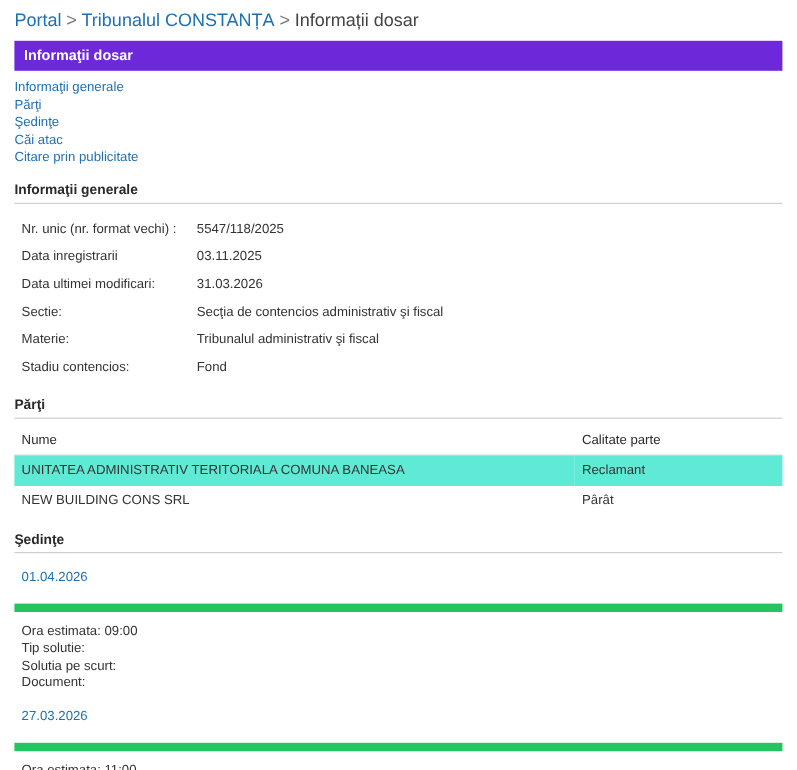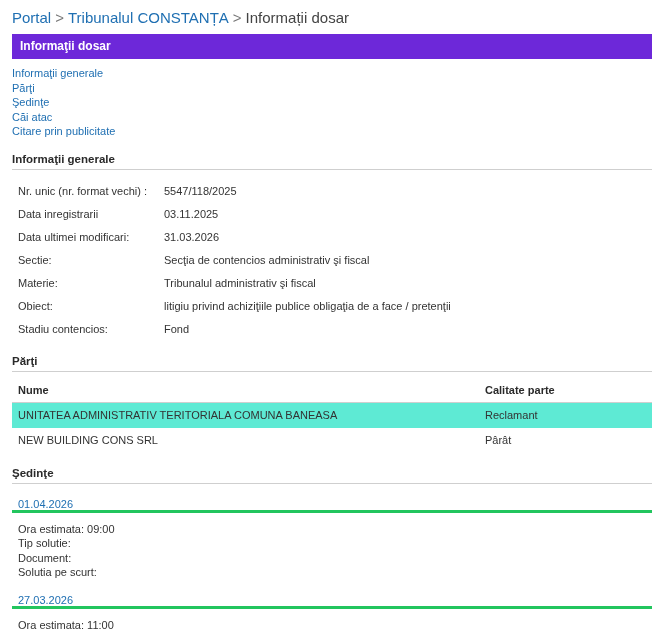--- a/index.html
+++ b/index.html
@@ -88,43 +88,43 @@
   }
   
   .parties {
     margin: 9px 12px 0 12px;
     border-collapse: collapse;
     width: calc(100% - 24px);
     font-size: 11px;
   }
   .parties th {
     text-align: left;
-    font-weight: bold;
+    font-weight: normal;
     font-size: 11px;
     color: #2a2a2a;
     padding: 3px 6px 6px 6px;
     border-bottom: 1px solid #cfcfcf;
   }
   .parties td {
     padding: 6px 6px 7px 6px;
     color: #333333;
   }
   .parties tr.alt td {
     background: #5eead4;
   }
   .parties th.col-name, .parties td.col-name { width: 455px; }
   
   .hearing {
     margin: 0 12px;
   }
   .hearing-date {
     color: #1f6fb2;
     font-size: 11px;
-    padding: 14px 6px 0 6px;
-    border-bottom: 3px solid #22c55e;
+    padding: 14px 6px 16px 6px;
+    border-bottom: 7px solid #22c55e;
   }
   .hearing-details {
     padding: 9px 6px 0 6px;
     line-height: 14.5px;
     font-size: 11px;
     color: #333333;
   }
   .hearing-details div { white-space: pre; }
 </style>
 </head>
@@ -164,24 +164,20 @@
     </tr>
     <tr>
       <td class="label">Sectie:</td>
       <td class="value">Secţia de contencios administrativ şi fiscal</td>
     </tr>
     <tr>
       <td class="label">Materie:</td>
       <td class="value">Tribunalul administrativ şi fiscal</td>
     </tr>
     <tr>
-      <td class="label">Obiect:</td>
-      <td class="value">litigiu privind achiziţiile publice obligaţia de a face / pretenţii</td>
-    </tr>
-    <tr>
       <td class="label">Stadiu contencios:</td>
       <td class="value">Fond</td>
     </tr>
   </tbody>
     </table>
 
   <div class="section-head">Părţi</div>
 
   <table class="parties">
     <tbody>
@@ -200,22 +196,22 @@
   </tbody>
     </table>
 
   <div class="section-head">Şedinţe</div>
 
   <div class="hearing">
     <div class="hearing-date">01.04.2026</div>
     <div class="hearing-details">
       <div>Ora estimata: 09:00</div>
       <div>Tip solutie:</div>
+      <div>Solutia pe scurt:</div>
       <div>Document:</div>
-      <div>Solutia pe scurt:</div>
     </div>
   </div>
 
   <div class="hearing">
     <div class="hearing-date">27.03.2026</div>
     <div class="hearing-details">
       <div>Ora estimata: 11:00</div>
 
     </div>
   </div>

